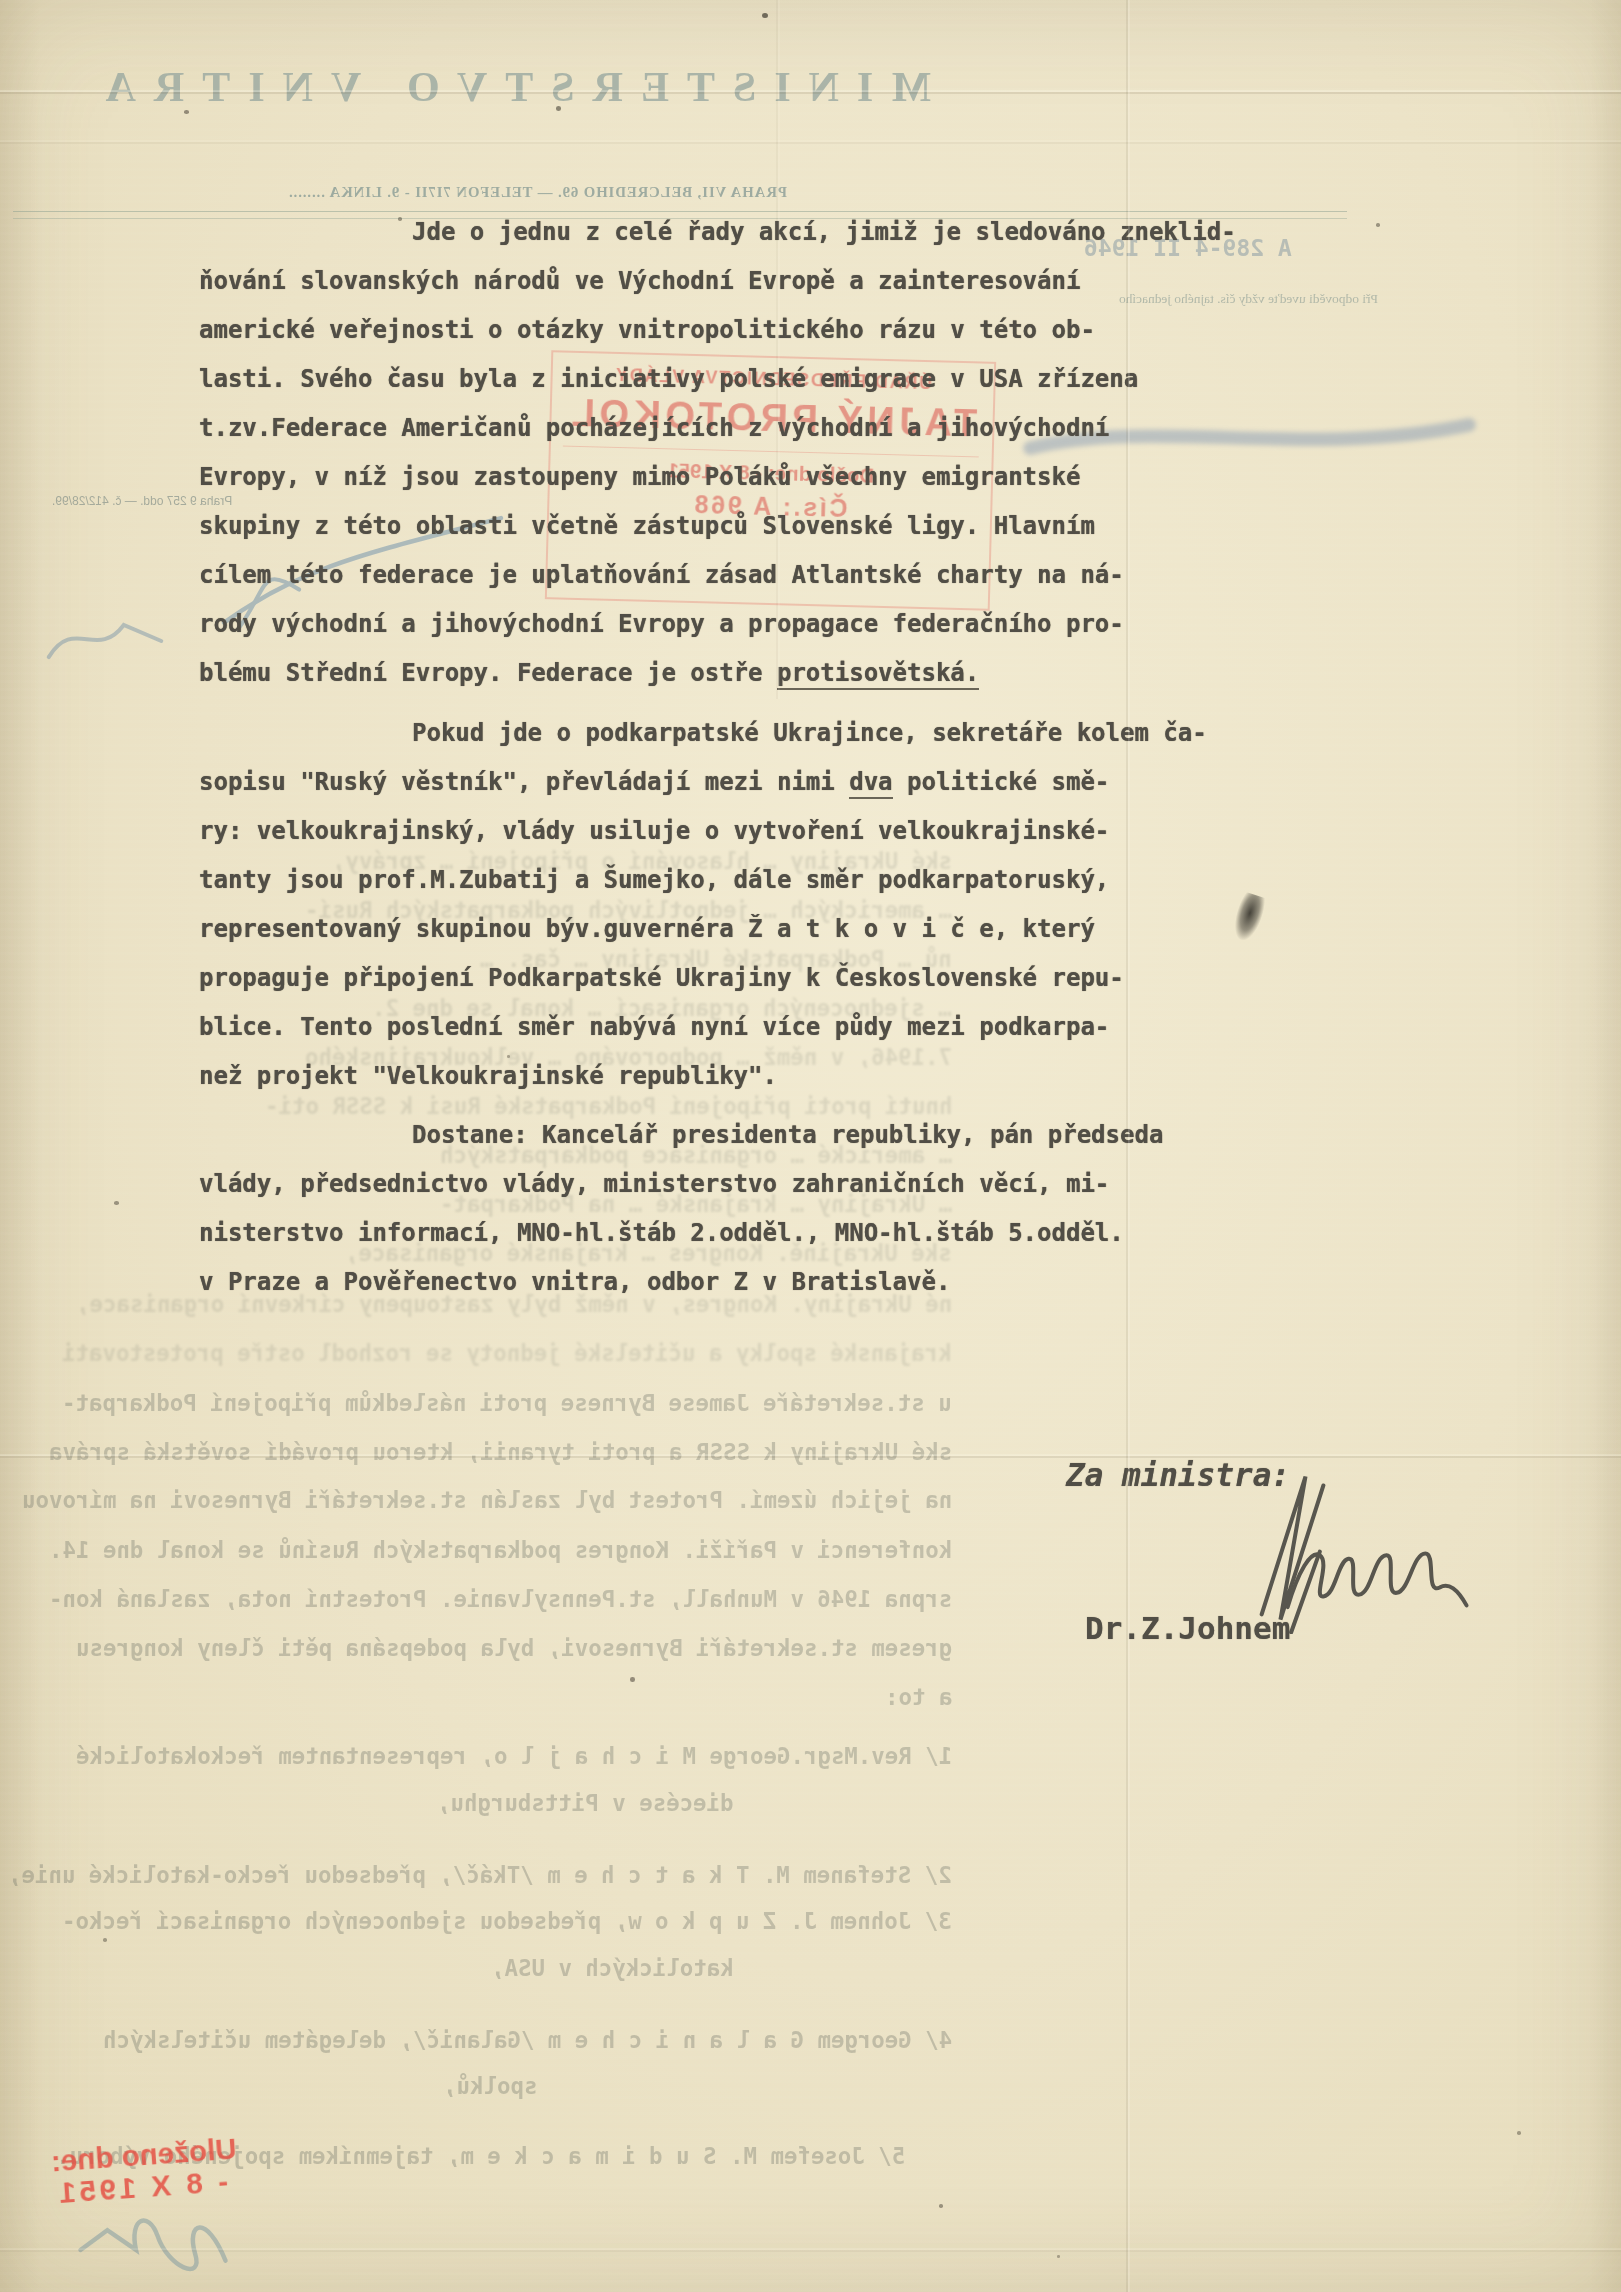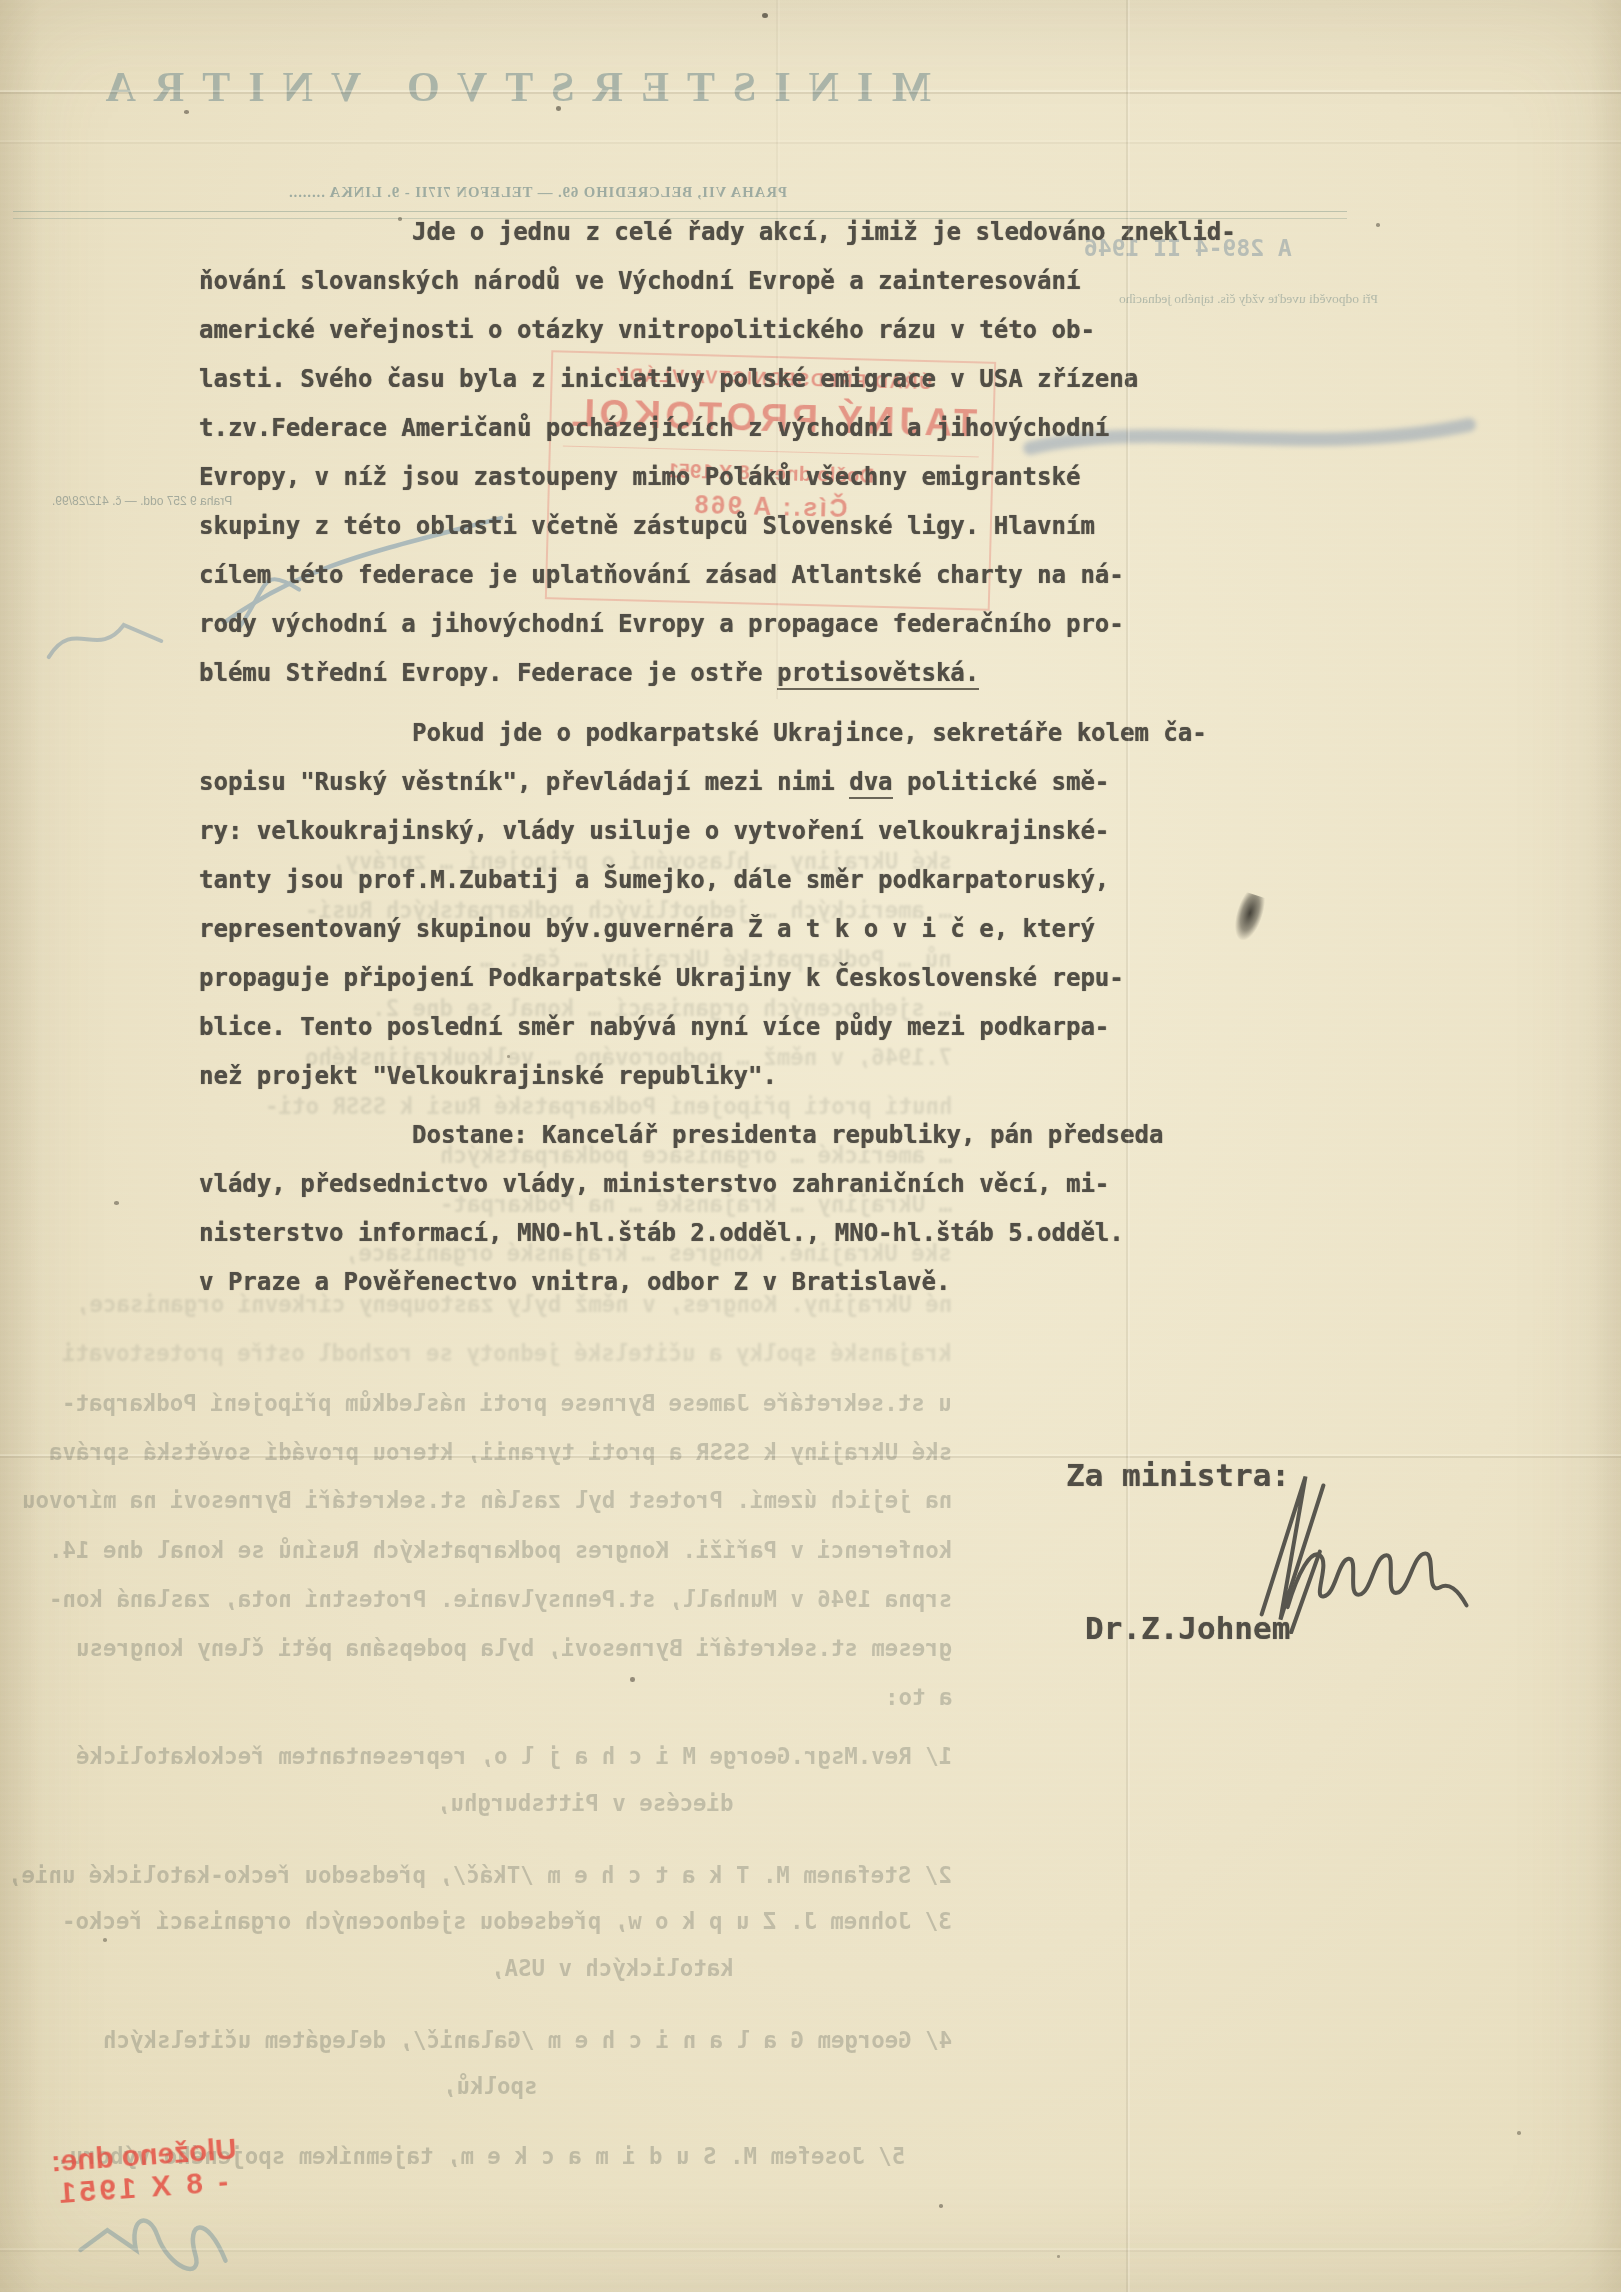--- a/index.html
+++ b/index.html
@@ -126,21 +126,21 @@
       <div class="line">než projekt "Velkoukrajinské republiky".</div>
     </div>
     <div class="para">
       <div class="line ind">Dostane: Kancelář presidenta republiky, pán předseda</div>
       <div class="line">vlády, předsednictvo vlády, ministerstvo zahraničních věcí, mi-</div>
       <div class="line">nisterstvo informací, MNO-hl.štáb 2.odděl., MNO-hl.štáb 5.odděl.</div>
       <div class="line">v Praze a Pověřenectvo vnitra, odbor Z v Bratislavě.</div>
     </div>
   </div>
 
-  <div class="abs sig-line" style="left:1066px;top:1451px;">Za ministra:</div>
+  <div class="abs sig-line" style="left:1066px;top:1451px;font-style:italic;">Za ministra:</div>
   <svg class="abs" style="left:1205px;top:1464px;" width="269" height="170" viewBox="0 0 300 190">
     <g stroke="#44433e" stroke-width="4.5" fill="none" stroke-linecap="round" opacity=".88">
       <path d="M 63,168 L 112,14 L 84,174 L 132,24"></path>
       <path d="M 128,98 L 96,188"></path>
       <path d="M 92,160 C 104,120 118,96 128,102 C 140,110 120,150 132,148 C 146,146 148,108 160,106 C 172,104 158,148 172,146 C 186,144 188,104 202,102 C 214,100 200,146 214,144 C 228,142 232,100 246,100 C 258,100 246,146 262,138 C 272,132 282,140 292,158"></path>
     </g>
   </svg>
   <div class="abs sig-line" style="left:1085px;top:1604px;">Dr.Z.Johnem</div>
 
   <div class="bleed bt faint" style="right:669px;top:850px;">ské Ukrajiny … hlasování o připojení … zprávy,</div>

